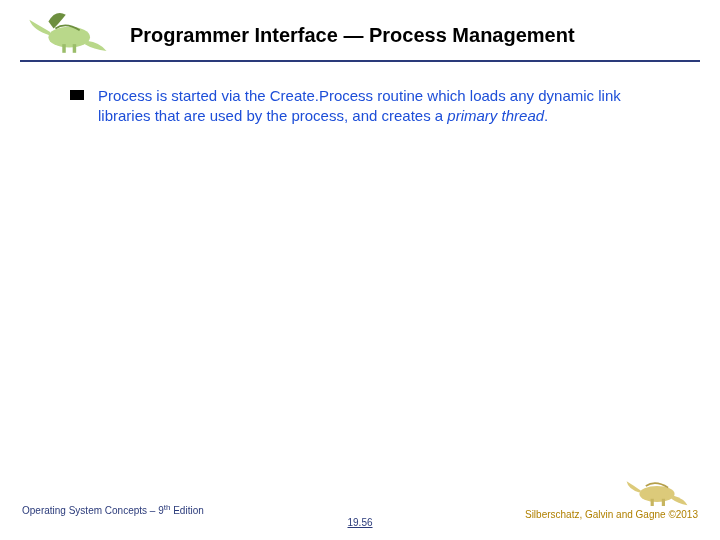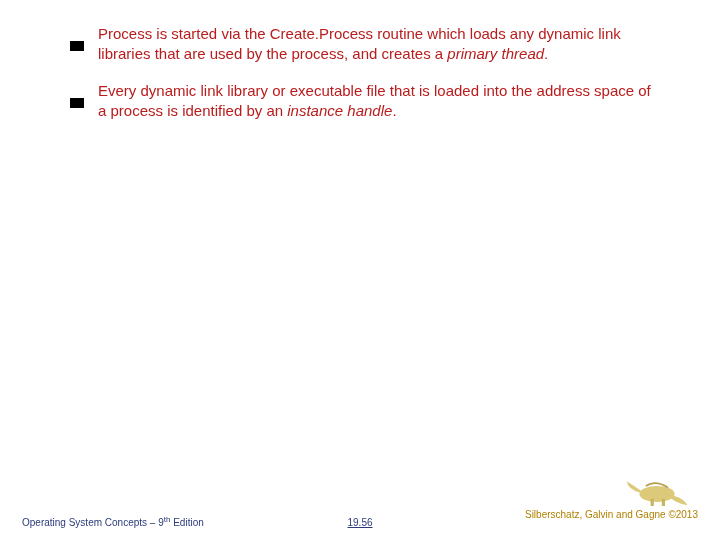--- a/index.html
+++ b/index.html
@@ -36,25 +36,25 @@
     left: 0;
     top: 6px;
     width: 95px;
     height: 52px;
   }
   .content {
     padding: 24px 60px 0 70px;
   }
   .bullet {
     display: flex;
-    align-items: center;
+    align-items: flex-start;
     margin-bottom: 16px;
     font-size: 15px;
     line-height: 1.35;
-    color: #b91c1c;
+    color: #1d4ed8;
   }
   .bullet .marker {
     flex: 0 0 14px;
     width: 10px;
     height: 10px;
     background: #000;
     margin-top: 4px;
     margin-right: 14px;
   }
   .bullet .text {
@@ -65,21 +65,21 @@
     position: absolute;
     bottom: 12px;
     left: 0;
     right: 0;
     font-size: 10px;
     color: #666;
   }
   .footer-left {
     position: absolute;
     left: 22px;
-    bottom: 0;
+    bottom: 12px;
     color: #2a3a7a;
   }
   .footer-left .sup { font-size: 8px; vertical-align: super; }
   .footer-center {
     position: absolute;
     left: 50%;
     transform: translateX(-50%);
     bottom: 0;
     color: #2a3a7a;
     text-decoration: underline;
@@ -96,37 +96,43 @@
     bottom: 30px;
     width: 70px;
     height: 40px;
   }
 </style>
 </head>
 <body>
 
 <div class="slide">
 
+  <div class="header">
+    <svg class="dino-top" viewBox="0 0 100 60">
+      <ellipse cx="52" cy="36" rx="24" ry="12" fill="#b9d88a"></ellipse>
+      <path d="M30 34 Q10 28 6 16 Q16 22 30 30 Z" fill="#b9d88a"></path>
+      <path d="M72 40 Q88 42 95 52 Q80 50 70 44 Z" fill="#b9d88a"></path>
+      <path d="M28 18 Q36 4 48 10 Q40 20 34 26 Z" fill="#6d8f3f"></path>
+      <rect x="44" y="44" width="4" height="10" fill="#9bbd6a"></rect>
+      <rect x="56" y="44" width="4" height="10" fill="#9bbd6a"></rect>
+      <path d="M36 26 Q48 18 64 28" stroke="#6d8f3f" stroke-width="2" fill="none"></path>
+    </svg>
+    <div class="title">Programmer Interface — Process Management</div>
+  </div>
 
   <div class="content">
 
     <div class="bullet">
       <div class="marker"></div>
       <div class="text">
         <span>Process is started via the Create.Process routine which loads any dynamic link libraries that are used by the process, and creates a </span><span class="italic">primary thread</span><span>.</span>
       </div>
     </div>
 
 
-    <div class="bullet">
-      <div class="marker"></div>
-      <div class="text">
-        <span>Every dynamic link library or executable file that is loaded into the address space of a process is identified by an </span><span class="italic">instance handle</span><span>.</span>
-      </div>
-    </div>
 
   </div>
 
   <svg class="dino-bottom" viewBox="0 0 80 50">
     <ellipse cx="40" cy="30" rx="22" ry="10" fill="#dcca7a"></ellipse>
     <path d="M18 28 Q4 24 2 14 Q12 20 20 26 Z" fill="#dcca7a"></path>
     <path d="M60 32 Q74 36 78 44 Q66 42 58 36 Z" fill="#dcca7a"></path>
     <rect x="32" y="36" width="4" height="9" fill="#c7b560"></rect>
     <rect x="46" y="36" width="4" height="9" fill="#c7b560"></rect>
     <path d="M26 20 Q38 12 54 22" stroke="#b59f4a" stroke-width="2" fill="none"></path>

